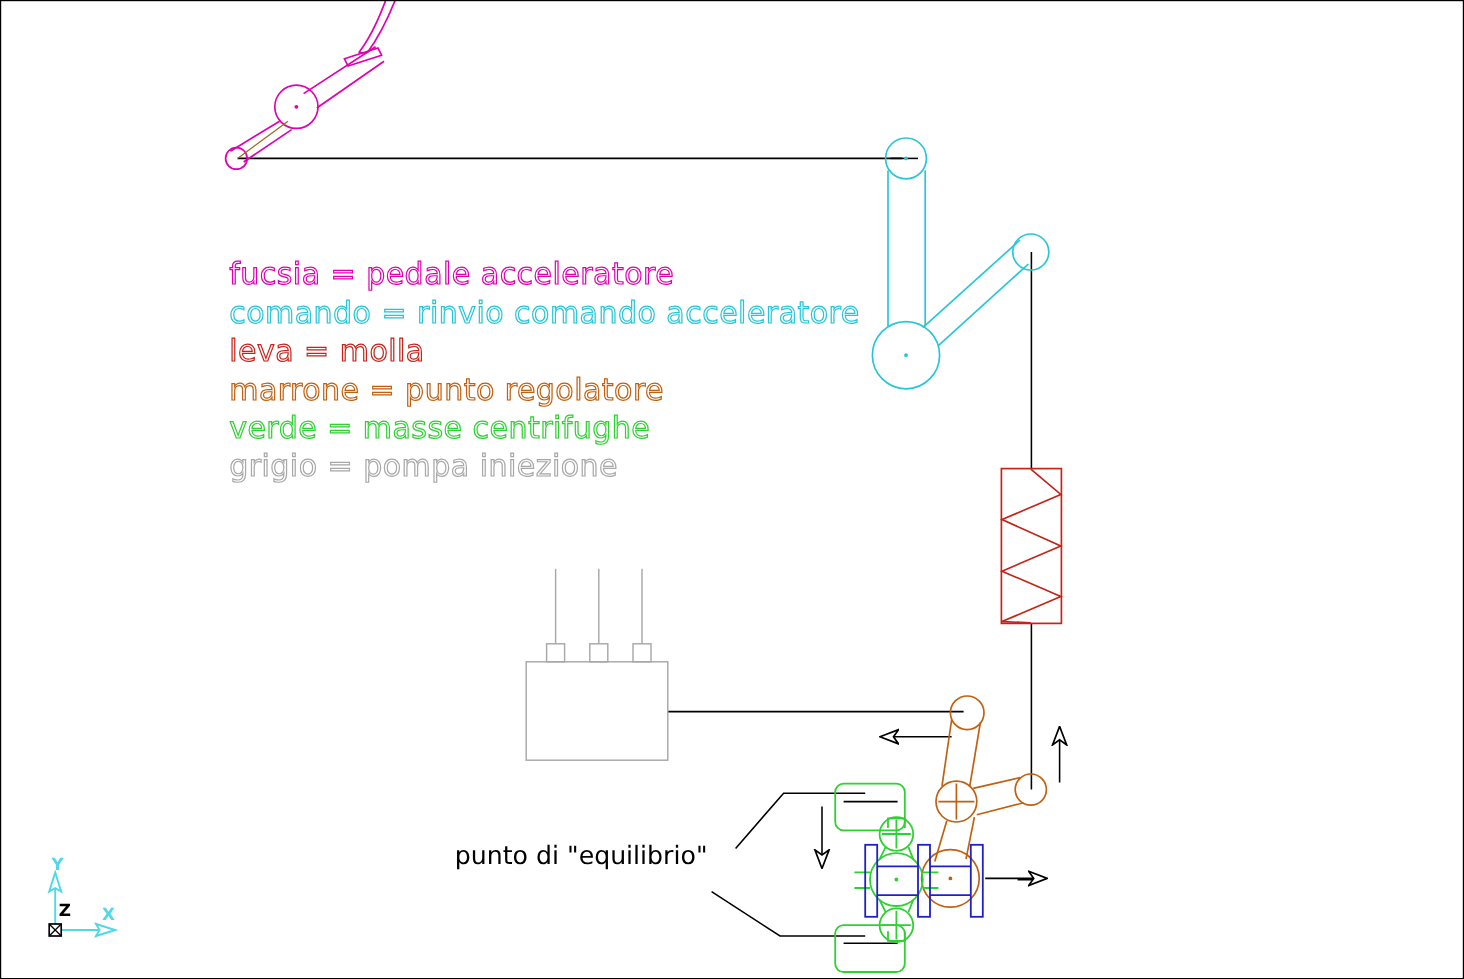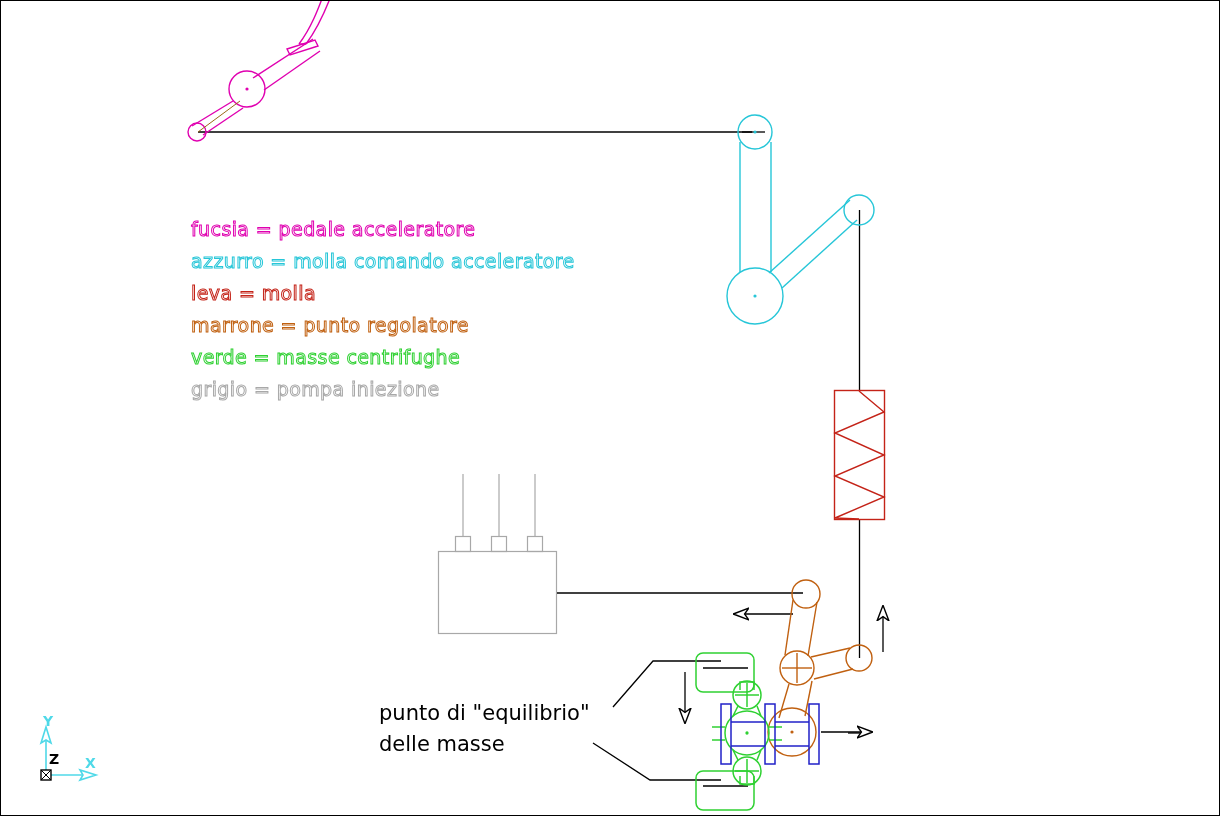--- a/index.html
+++ b/index.html
@@ -34,21 +34,21 @@
     display: block;
   }
   .legend-block {
     position: absolute;
     left: 191px;
     top: 213px;
     width: 520px;
   }
   .legend-line {
     font-family: "DejaVu Sans", sans-serif;
-    font-size: 19px;
+    font-size: 25px;
     line-height: 32px;
     letter-spacing: 0.4px;
     font-weight: 400;
     white-space: nowrap;
     
     color: transparent;
     -webkit-text-stroke-width: 1px;
   }
   .ann-block {
     position: absolute;
@@ -228,30 +228,29 @@
     </g>
     <g>
       <rect x="41" y="770" width="10" height="10" fill="#ffffff" stroke="#000000" stroke-width="1.4"></rect>
       <line x1="41" y1="770" x2="51" y2="780" stroke="#000000" stroke-width="1"></line>
       <line x1="51" y1="770" x2="41" y2="780" stroke="#000000" stroke-width="1"></line>
     </g>
   </svg>
 
   <div class="legend-block">
     <div class="legend-line" style="-webkit-text-stroke-color:#e000b0;">fucsia = pedale acceleratore</div>
-    <div class="legend-line" style="-webkit-text-stroke-color:#26c6d8;">azzurro = molla comando acceleratore</div>
+    <div class="legend-line" style="-webkit-text-stroke-color:#26c6d8;">comando = rinvio comando acceleratore</div>
     <div class="legend-line" style="-webkit-text-stroke-color:#c42318;">leva = molla</div>
     <div class="legend-line" style="-webkit-text-stroke-color:#c06010;">marrone = punto regolatore</div>
     <div class="legend-line" style="-webkit-text-stroke-color:#2fd132;">verde = masse centrifughe</div>
     <div class="legend-line" style="-webkit-text-stroke-color:#a8a8a8;">grigio = pompa iniezione</div>
   </div>
 
   <div class="ann-block">
     <div>punto di "equilibrio"</div>
-    <div>delle masse</div>
   </div>
 
   <div class="ucs-label" style="left:43px; top:713px; color:#4fd9e8;">Y</div>
   <div class="ucs-label" style="left:85px; top:755px; color:#4fd9e8;">X</div>
   <div class="ucs-label" style="left:49px; top:751px; color:#000000;">Z</div>
 
   <div id="frame"></div>
 </div>
 
 </body></html>

